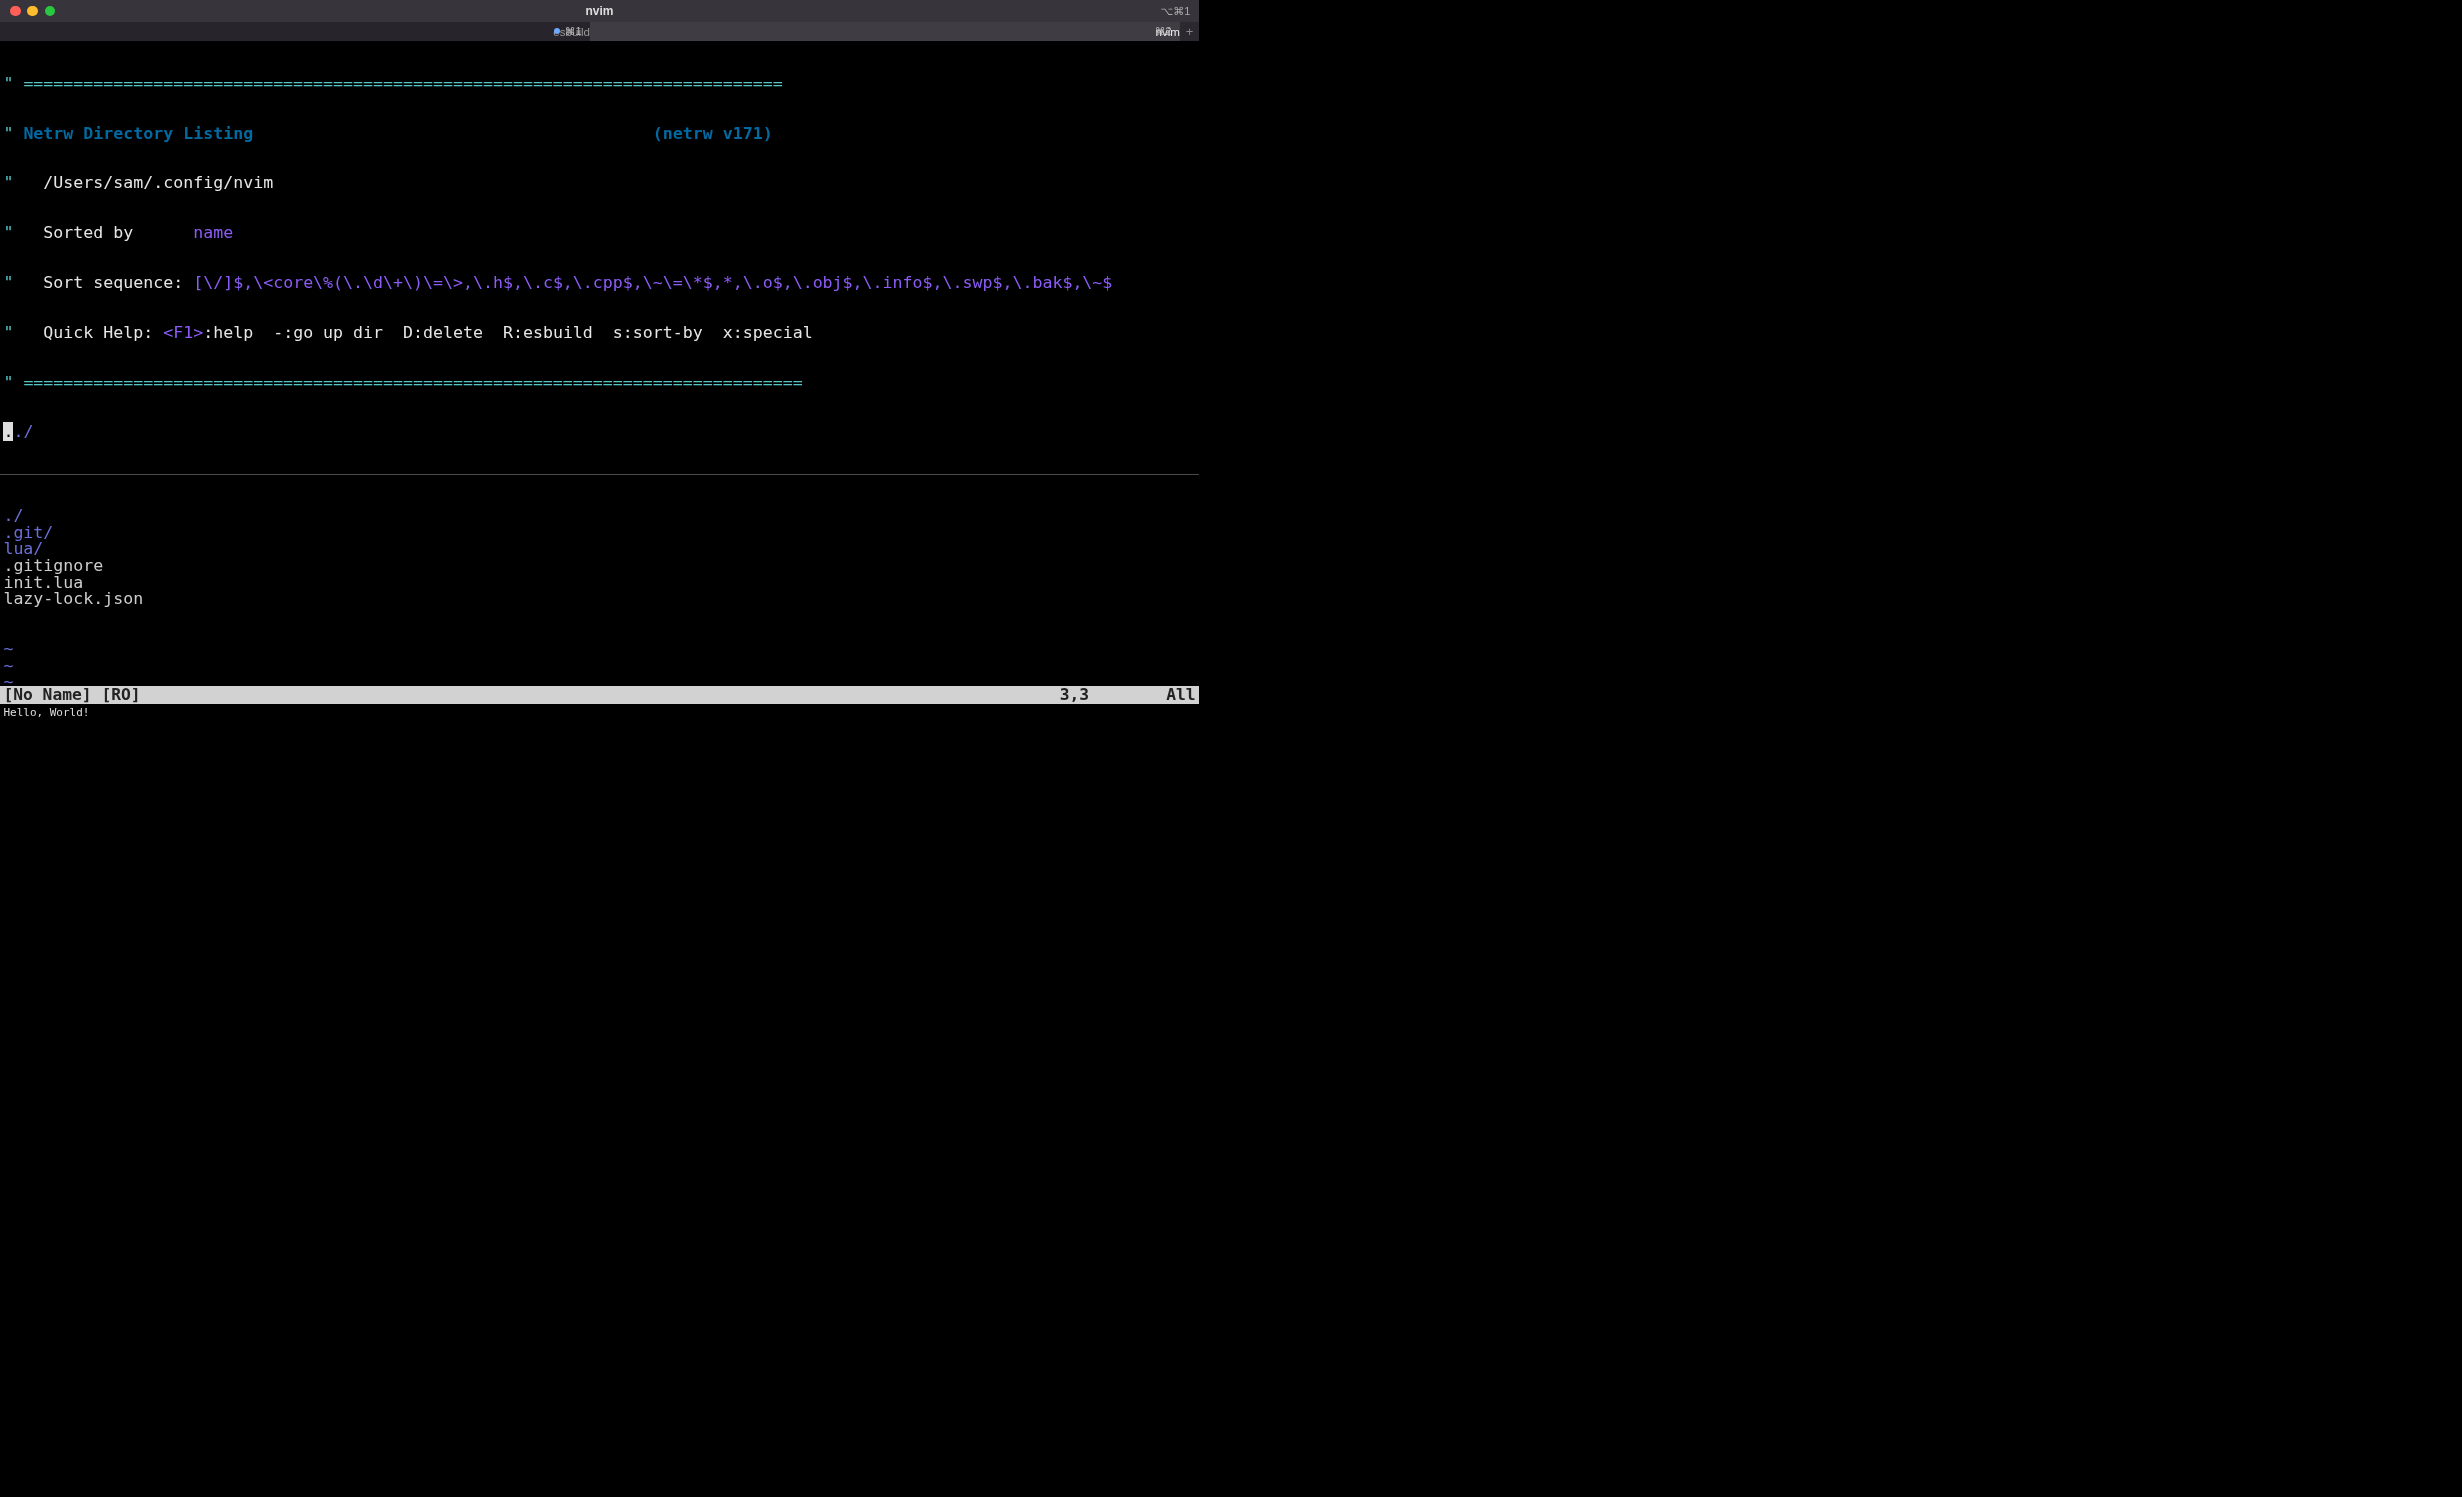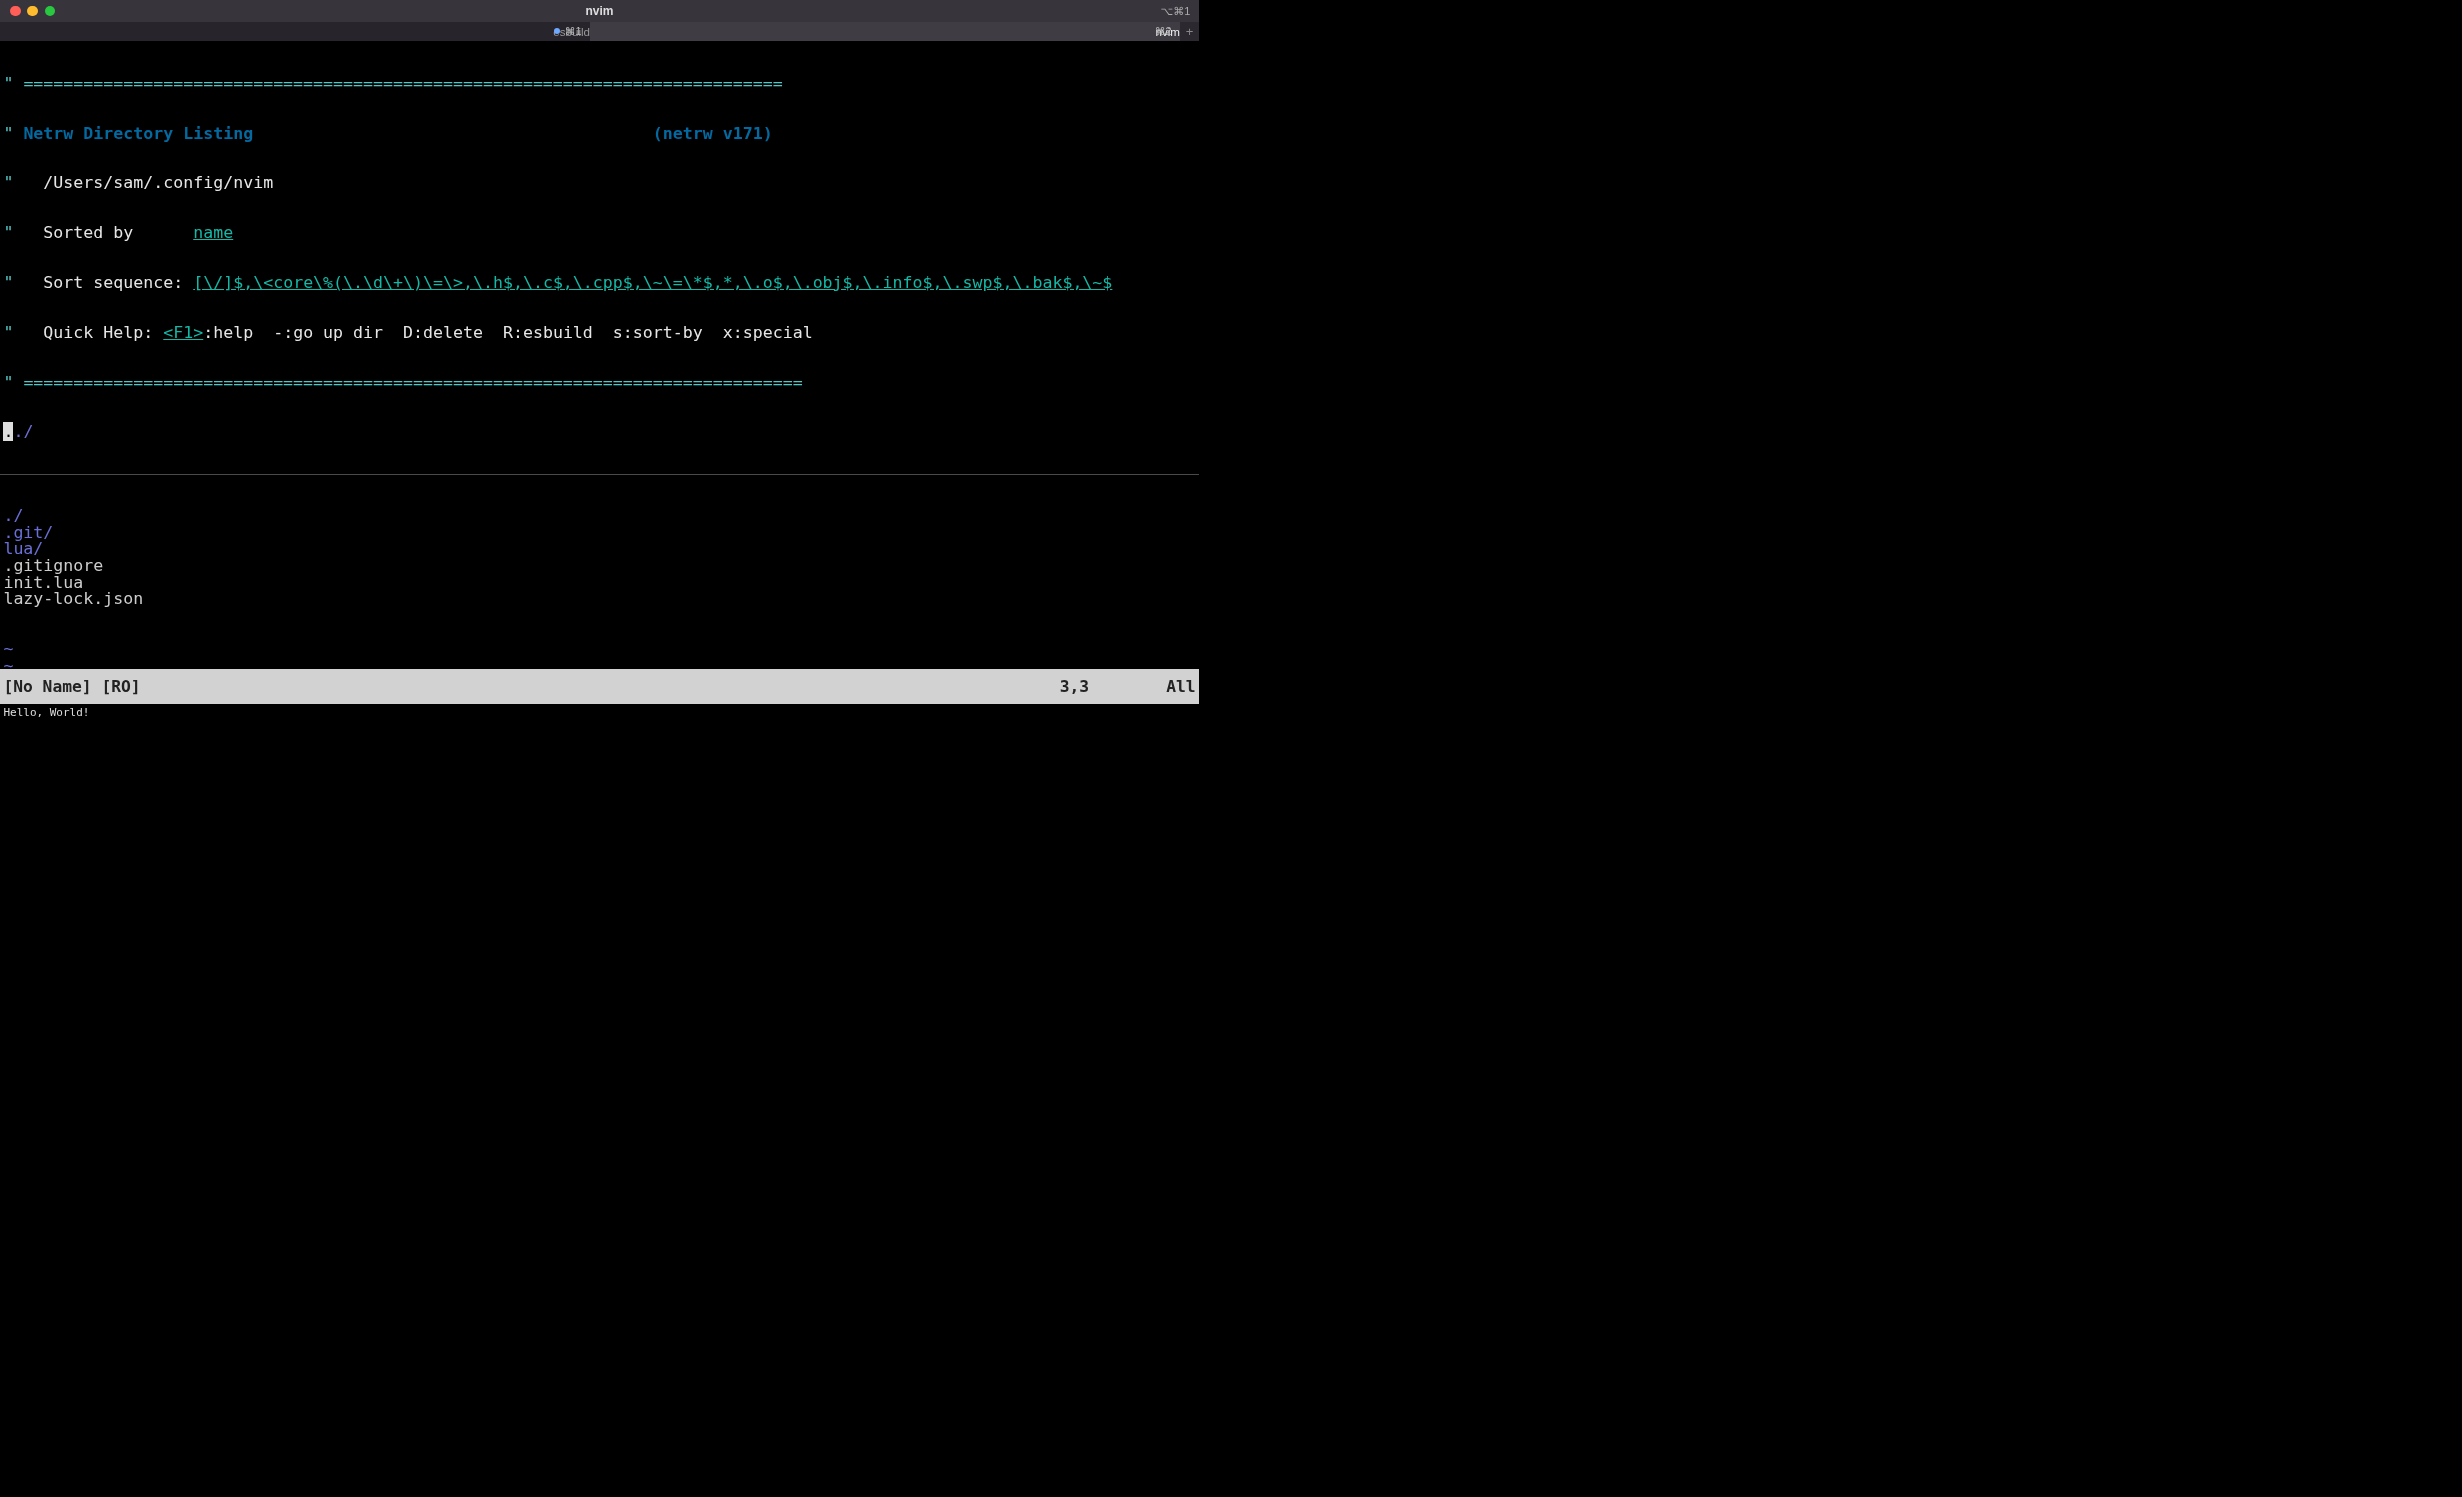--- a/index.html
+++ b/index.html
@@ -104,37 +104,37 @@
     background: #000;
     padding: 1.7px 3.4px 0 3.4px;
     white-space: pre;
     overflow: hidden;
     position: relative;
   }
   .line { height: 16.6px; }
   .q     { color: #55c6c6; }   
   .cyan  { color: #55c6c6; }
   .cyanB { color: #0369a1; font-weight: bold; }
-  .yellow{ color: #14b8a6; text-decoration: underline; }
+  .yellow{ color: #8b5cf6; }
   .white { color: #e6e6e6; }
   .dir   { color: #6a6fd8; }   
   .file  { color: #cccccc; }
   .tilde { color: #6a6fd8; }
   .cursor {
     background: #ddd;
     color: #000;
   }
   .hr {
     height: 0.9px;
     background: #4a4a4a;
     margin: 0 -3.4px;
   }
   
   .statusline {
-    height: 35px;
+    height: 18px;
     background: #d2d2d2;
     color: #222;
     display: flex;
     align-items: center;
     font-weight: bold;
     padding: 0 3.4px;
     font-size: 16.3px;
   }
   .status-left  { flex: 0 0 auto; }
   .status-gap   { flex: 1; }

